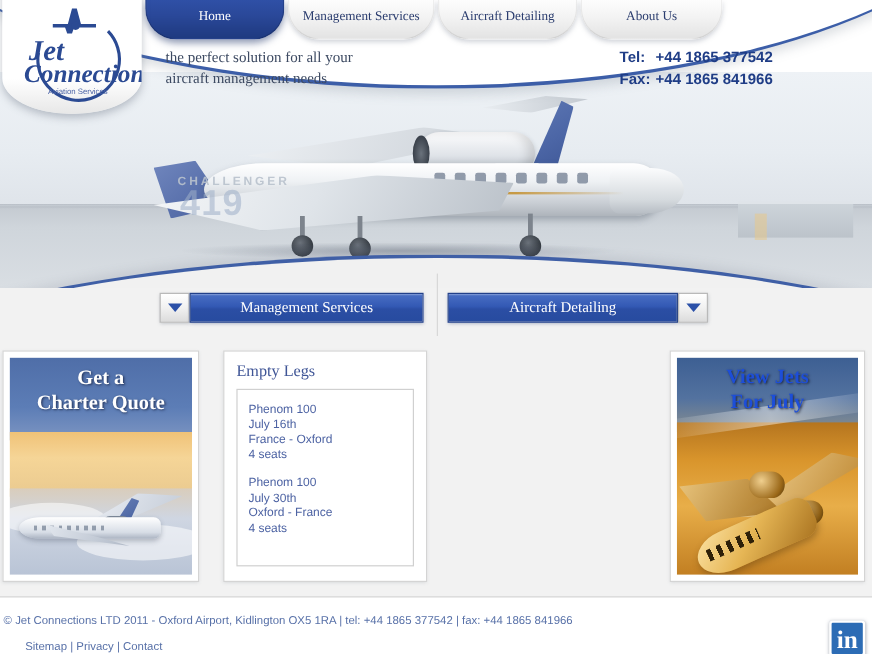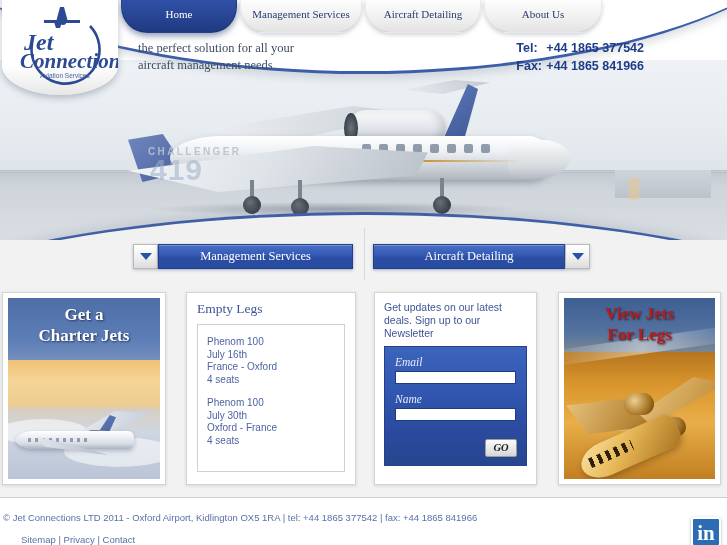--- a/index.html
+++ b/index.html
@@ -496,21 +496,21 @@
   }
   .promo2 .g-jet .win {
     position:absolute; left:16px; bottom:12px; width:46px; height:10px;
     background: repeating-linear-gradient(to right,#2e2008 0 4px, transparent 4px 9px);
     transform: rotate(-24deg);
   }
   .promo2 .p-title {
     position:absolute; left:0; right:0; top:5px;
     text-align:center;
     font-family:"Liberation Serif", serif; font-weight:bold;
-    font-size:17px; line-height:21px; color:#b91c1c;
+    font-size:17px; line-height:21px; color:#1d4ed8;
     text-shadow: 1px 1px 2px rgba(20,25,45,.8);
   }
 
   
   .footer-rule {
     position: absolute; left: 0; top: 497px;
     width: 727px; height: 1px; background: #cfcfcf;
     z-index: 10;
   }
   .footer {
@@ -675,21 +675,21 @@
         <div class="p-jet">
           <div class="wingup"></div>
           <div class="tail"></div>
           <div class="eng"></div>
           <div class="body"></div>
           <div class="win"></div>
           <div class="wingdn"></div>
         </div>
         <div class="p-title">
           <div>Get a</div>
-          <div>Charter Jets</div>
+          <div>Charter Quote</div>
         </div>
       </div>
     </div>
 
     <div class="panel" id="panel-empty">
       <div class="empty-head">Empty Legs</div>
       <div class="empty-box">
         <div class="leg">
           <div>Phenom 100</div>
           <div>July 16th</div>
@@ -698,47 +698,37 @@
         </div>
         <div class="leg">
           <div>Phenom 100</div>
           <div>July 30th</div>
           <div>Oxford - France</div>
           <div>4 seats</div>
         </div>
       </div>
     </div>
 
-    <div class="panel" id="panel-news">
-      <div class="news-text">Get updates on our latest deals. Sign up to our Newsletter</div>
-      <div class="news-form">
-        <label>Email</label>
-        <input type="text" value="" style="">
-        <label>Name</label>
-        <input type="text" value="" style="">
-        <button class="go-btn">GO</button>
-      </div>
-    </div>
 
     <div class="panel" id="panel-sale">
       <div class="promo2">
         <div class="sky"></div>
         <div class="gold"></div>
         <div class="streak"></div>
         <div class="g-jet">
           <div class="wing1"></div>
           <div class="wing2"></div>
           <div class="eng1"></div>
           <div class="eng2"></div>
           <div class="body"></div>
           <div class="win"></div>
         </div>
         <div class="p-title">
           <div>View Jets</div>
-          <div>For Legs</div>
+          <div>For July</div>
         </div>
       </div>
     </div>
   </div>
 
   <div class="footer-rule"></div>
   <div class="footer">
     <div class="footer-copy">© Jet Connections LTD 2011 - Oxford Airport, Kidlington OX5 1RA | tel: +44 1865 377542 | fax: +44 1865 841966</div>
     <div class="footer-links">
       <a>Sitemap</a><span> | </span><a>Privacy</a><span> | </span><a>Contact</a>

